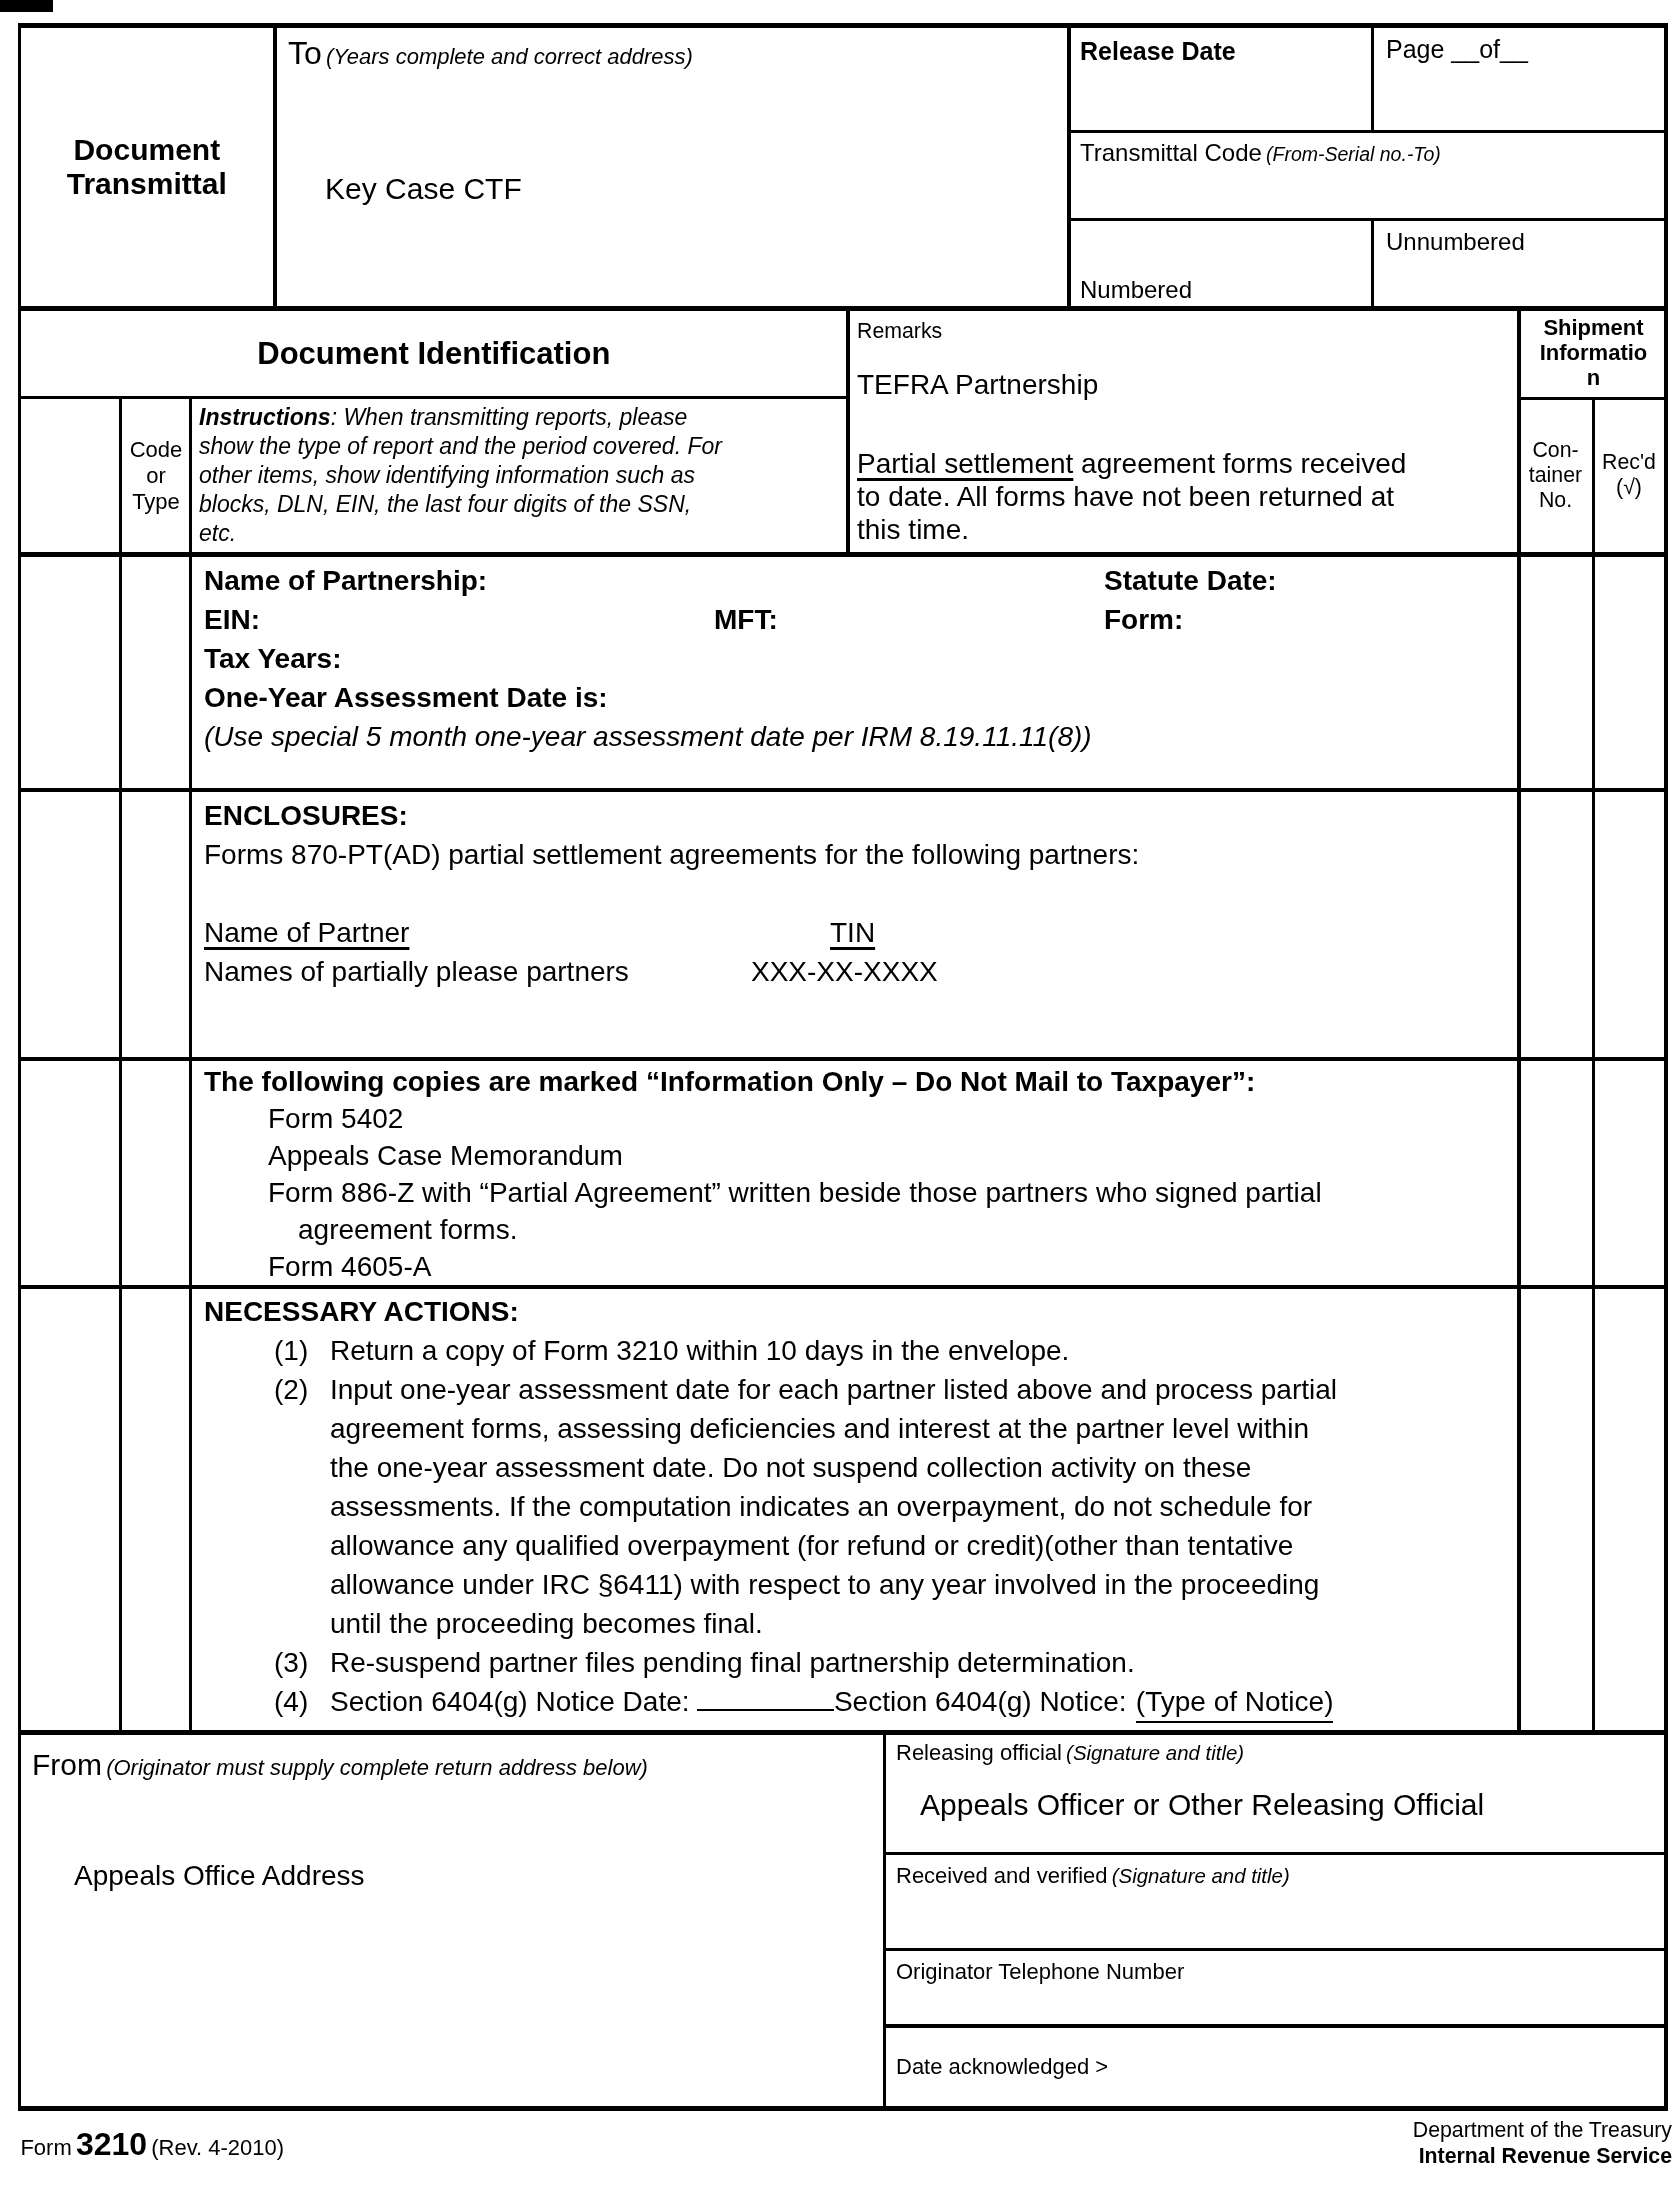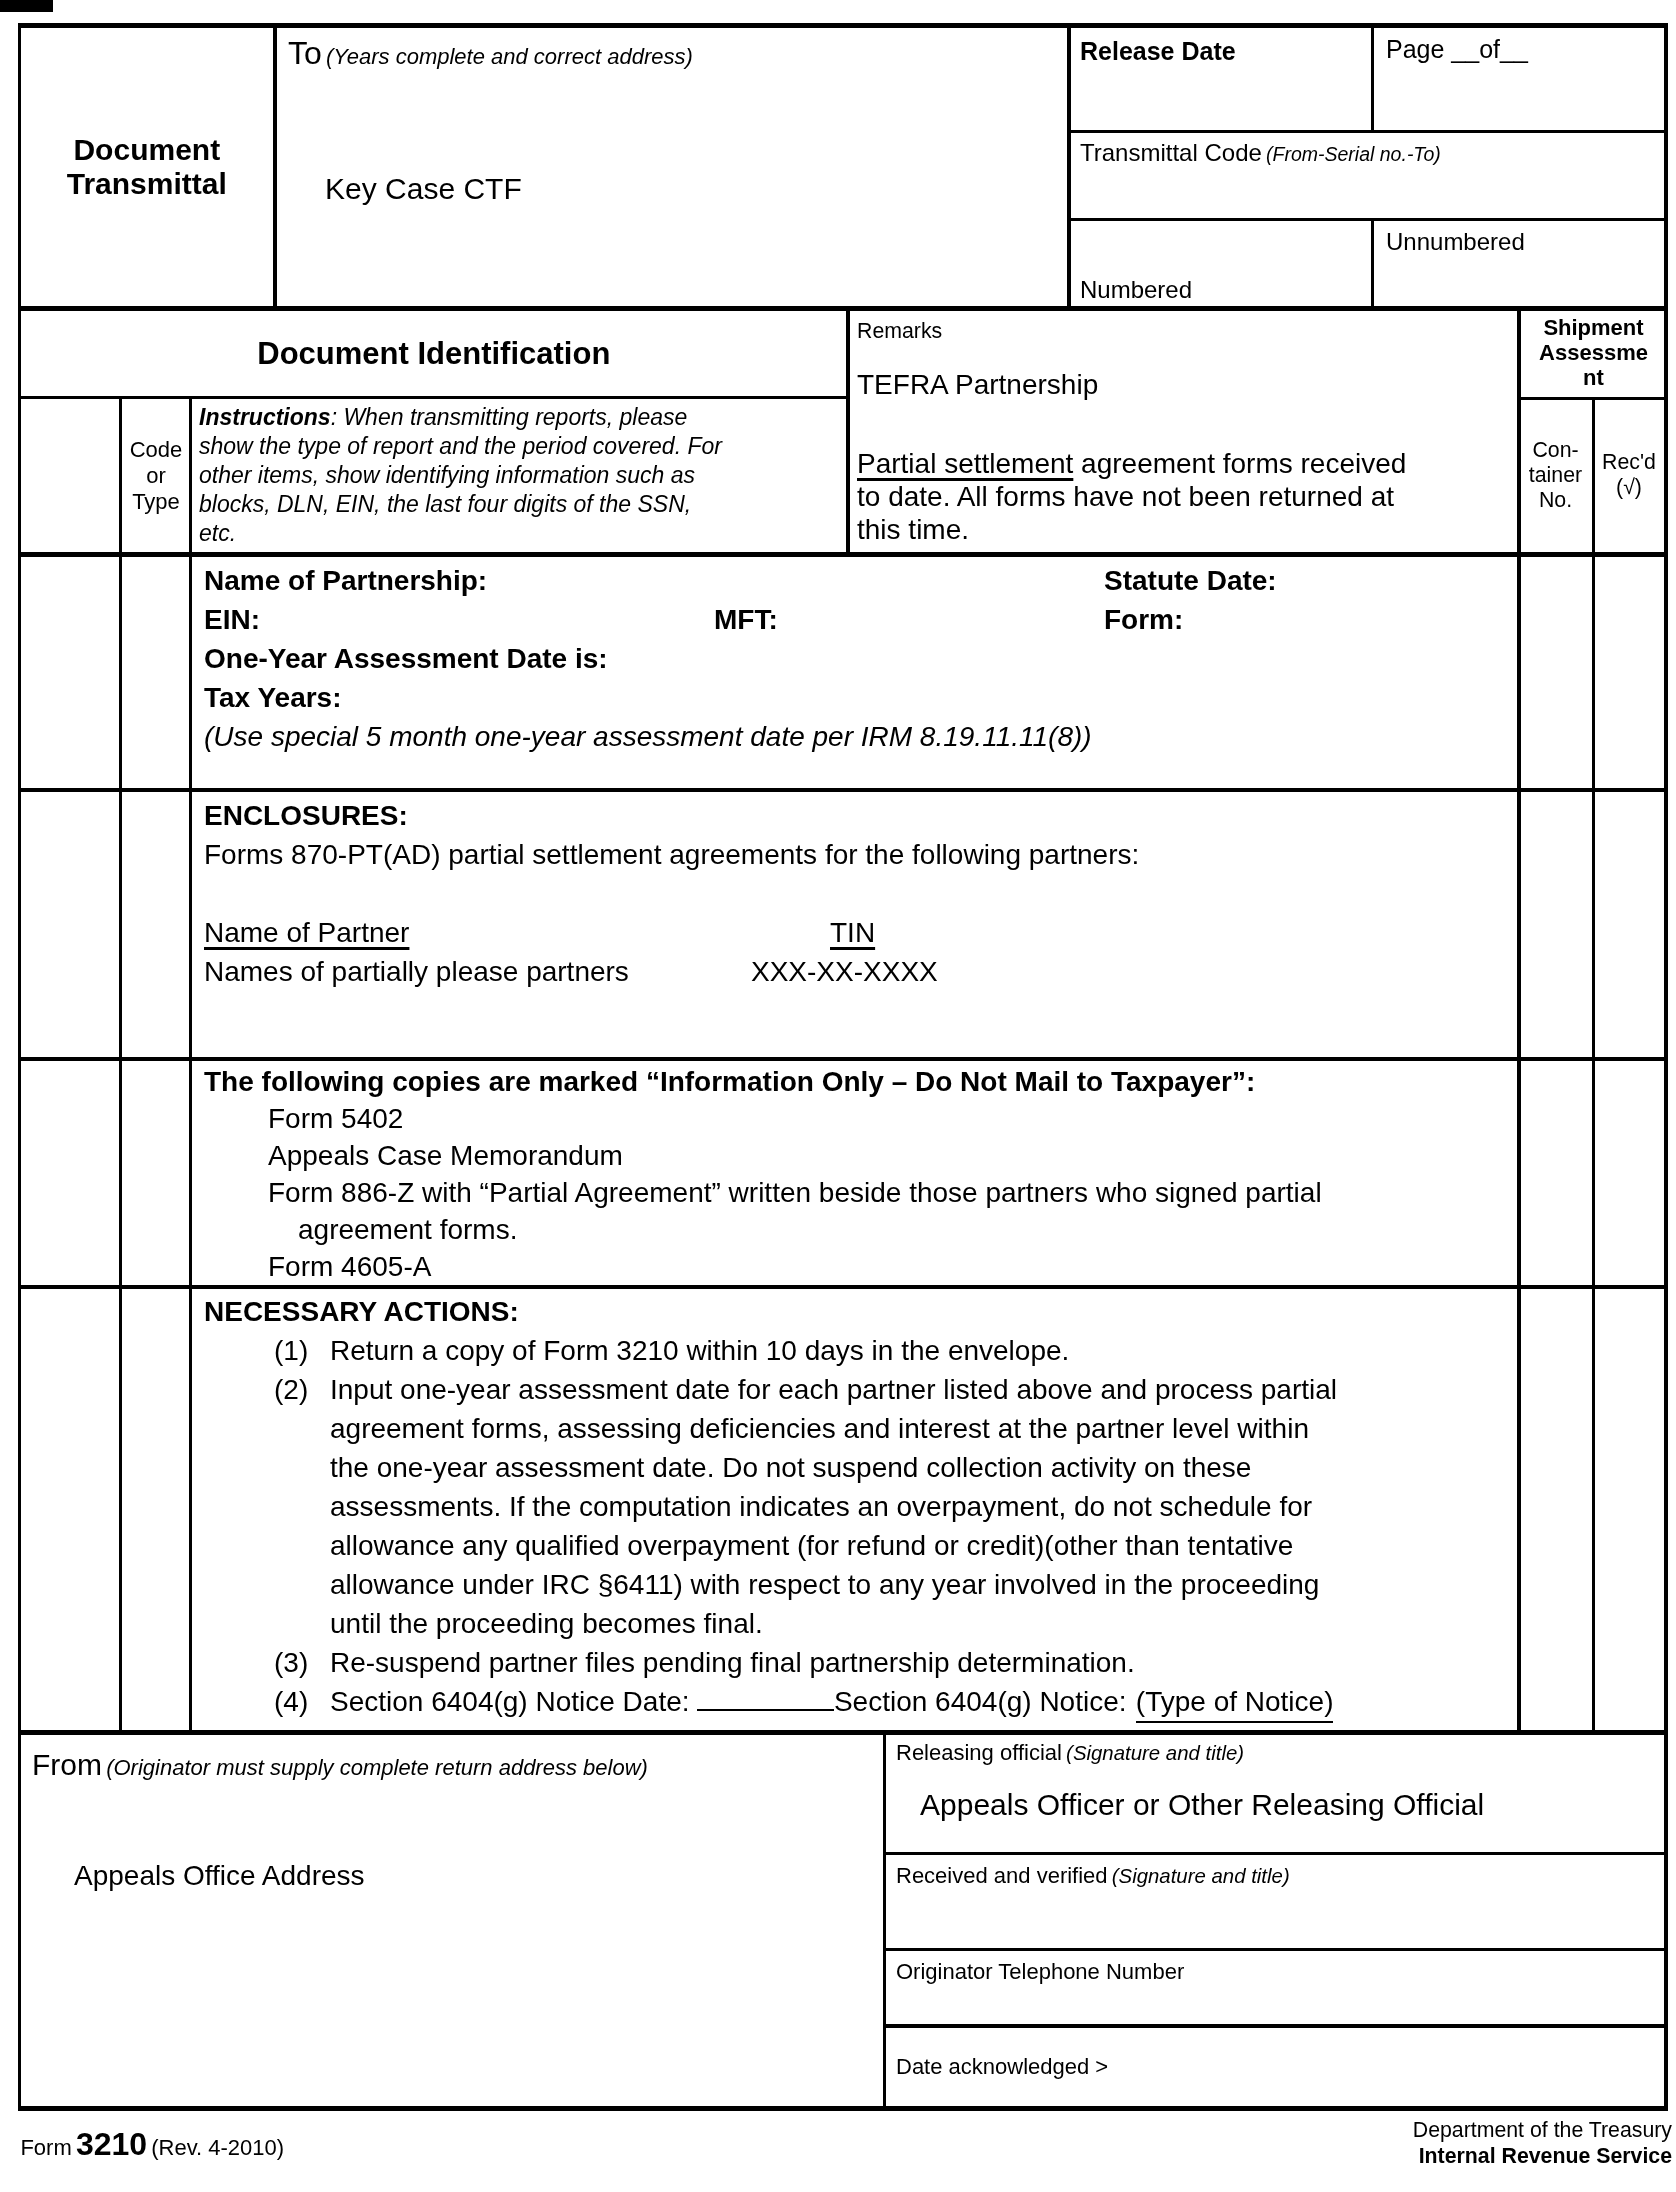--- a/index.html
+++ b/index.html
@@ -90,41 +90,41 @@
 blocks, DLN, EIN, the last four digits of the SSN,
 etc.</span></div>
 
   <div class="abs f23" style="left:857px;top:319px;">Remarks</div>
   <div class="abs" style="left:857px;top:369px;font-size:28px;">TEFRA Partnership</div>
   <div class="abs preline" style="left:857px;top:447px;width:612px;font-size:28px;line-height:33px;"><span class="u">Partial settlement</span><span> agreement forms received
 to date. All forms have not been returned at
 this time.</span></div>
 
   <div class="abs center" style="left:1520px;top:310px;width:147px;height:85px;">
-    <div class="b f24" style="width:109px;word-break:break-all;line-height:25px;">Shipment Assessment</div>
+    <div class="b f24" style="width:109px;word-break:break-all;line-height:25px;">Shipment Information</div>
   </div>
   <div class="abs center f23" style="left:1520px;top:400px;width:71px;height:150px;line-height:25px;">
     <div style="width:59px;">Con-tainer No.</div>
   </div>
   <div class="abs center f23" style="left:1594px;top:400px;width:70px;height:150px;line-height:25px;">
     <div style="width:54px;">Rec'd (√)</div>
   </div>
 
   <div class="row-content f30" style="top:561px;">
     <div class="cols">
       <span class="b" style="width:900px;">Name of Partnership:</span>
       <span class="b">Statute Date:</span>
     </div>
     <div class="cols">
       <span class="b" style="width:510px;">EIN:</span>
       <span class="b" style="width:390px;">MFT:</span>
       <span class="b">Form:</span>
     </div>
+    <div class="b">Tax Years:</div>
     <div class="b">One-Year Assessment Date is:</div>
-    <div class="b">Tax Years:</div>
     <div class="i">(Use special 5 month one-year assessment date per IRM 8.19.11.11(8))</div>
   </div>
 
   <div class="row-content f30" style="top:796px;">
     <div class="b">ENCLOSURES:</div>
     <div>Forms 870-PT(AD) partial settlement agreements for the following partners:</div>
     <div class="cols" style="margin-top:39px;">
       <span style="width:626px;"><span class="u">Name of Partner</span></span>
       <span class="u">TIN</span>
     </div>

